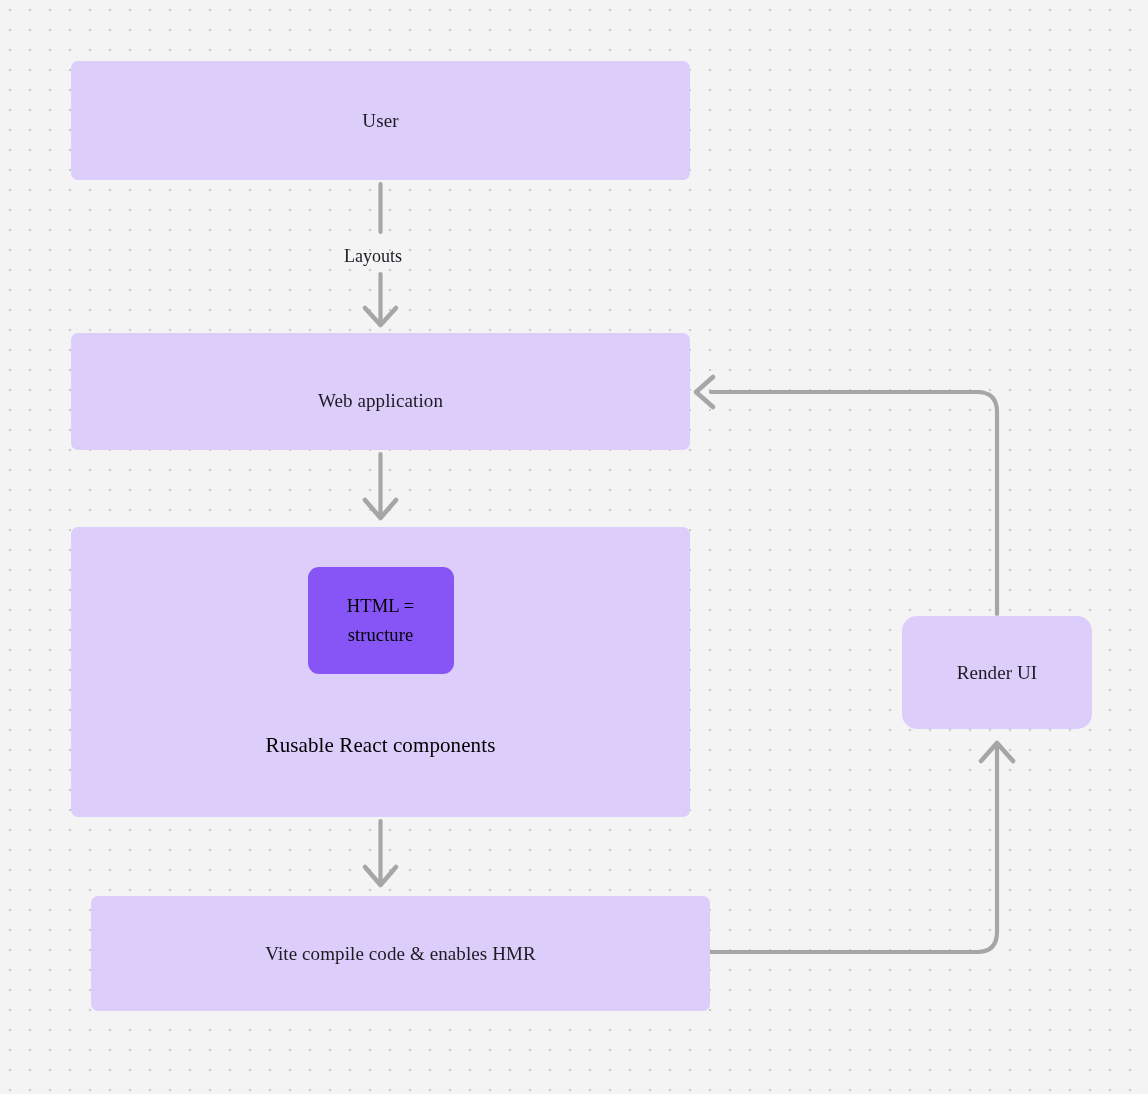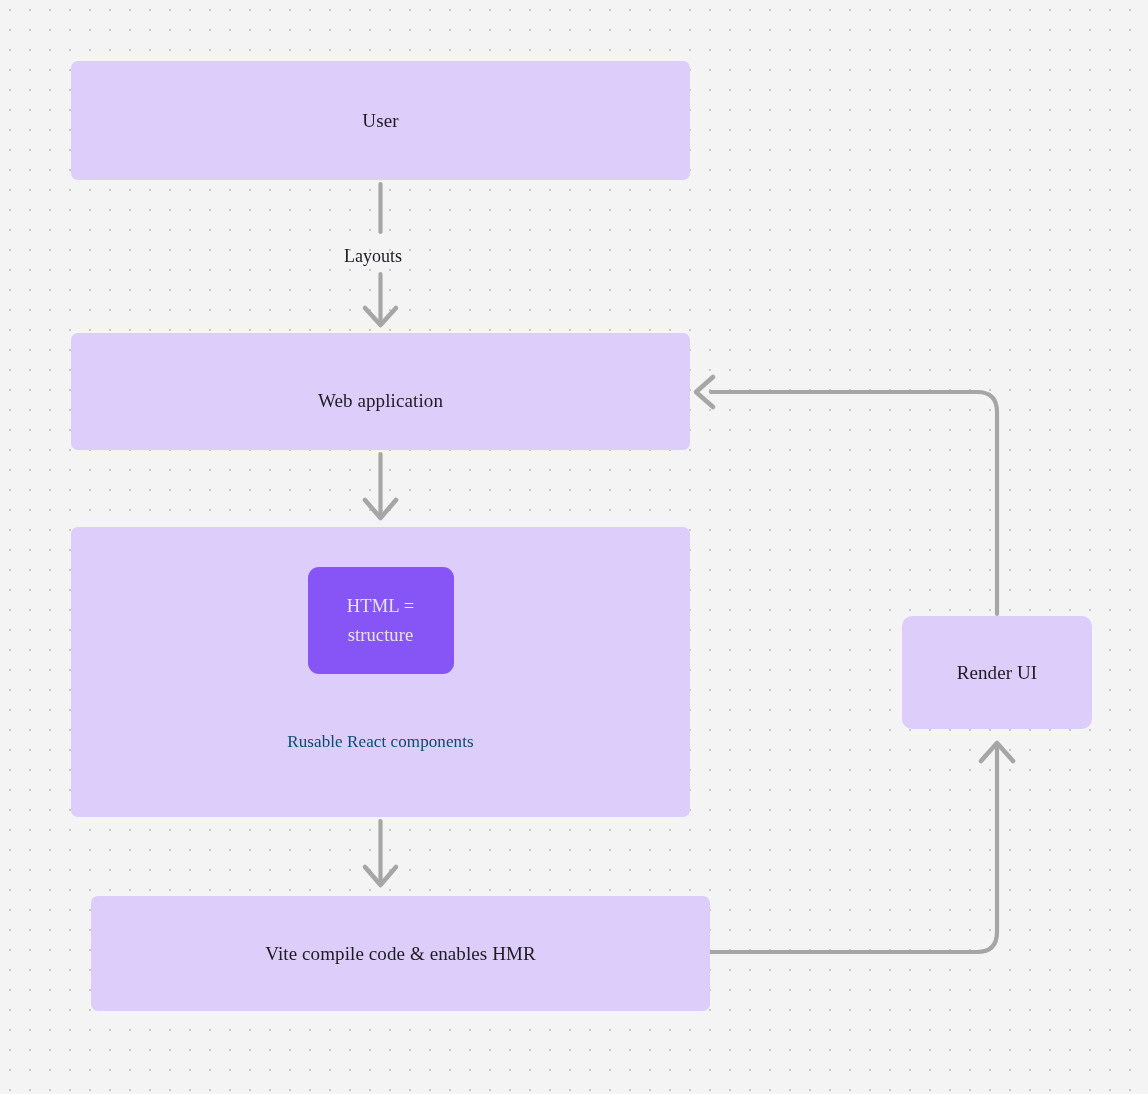--- a/index.html
+++ b/index.html
@@ -37,21 +37,21 @@
     text-align: center;
     user-select: none;
   }
 
   .node-user      { left: 71px;  top: 61px;  width: 619px; height: 119px; }
   .node-webapp    { left: 71px;  top: 333px; width: 619px; height: 117px; }
   .node-react     { left: 71px;  top: 527px; width: 619px; height: 290px;
                     align-items: flex-start; justify-content: flex-start; }
   .node-vite      { left: 71px;  top: 896px; width: 619px; height: 115px; margin-left: 20px; }
   .node-render    { left: 902px; top: 616px; width: 190px; height: 113px;
-                    border-radius: 10px; }
+                    border-radius: 15px; }
 
   .node-webapp .node-label { position:absolute; left:0; right:0; top:50%;
                              transform: translateY(-50%); margin-top: 9px; }
 
   
   .react-inner {
     position: absolute;
     left: 0; right: 0; top: 0;
     display: flex;
     flex-direction: column;
@@ -61,34 +61,34 @@
     display: flex;
     gap: 27px;
     margin-top: 40px;
   }
   .chip {
     box-sizing: border-box;
     width: 146px;
     height: 107px;
     background: #8755F5;
     border-radius: 11px;
-    color: #e5e5e5;
+    color: #000000;
     font-size: 18.5px;
     line-height: 1.55;
     display: flex;
     align-items: center;
     justify-content: center;
     text-align: center;
     padding: 0 6px;
     white-space: pre-line;
   }
   .react-caption {
     margin-top: 57px;
-    font-size: 17px;
-    color: #0c4a6e;
+    font-size: 21px;
+    color: #000000;
     text-align: right;
   }
 
   
   .edge-label {
     position: absolute;
     font-size: 18px;
     color: #1d1b22;
     background: transparent;
     white-space: nowrap;

